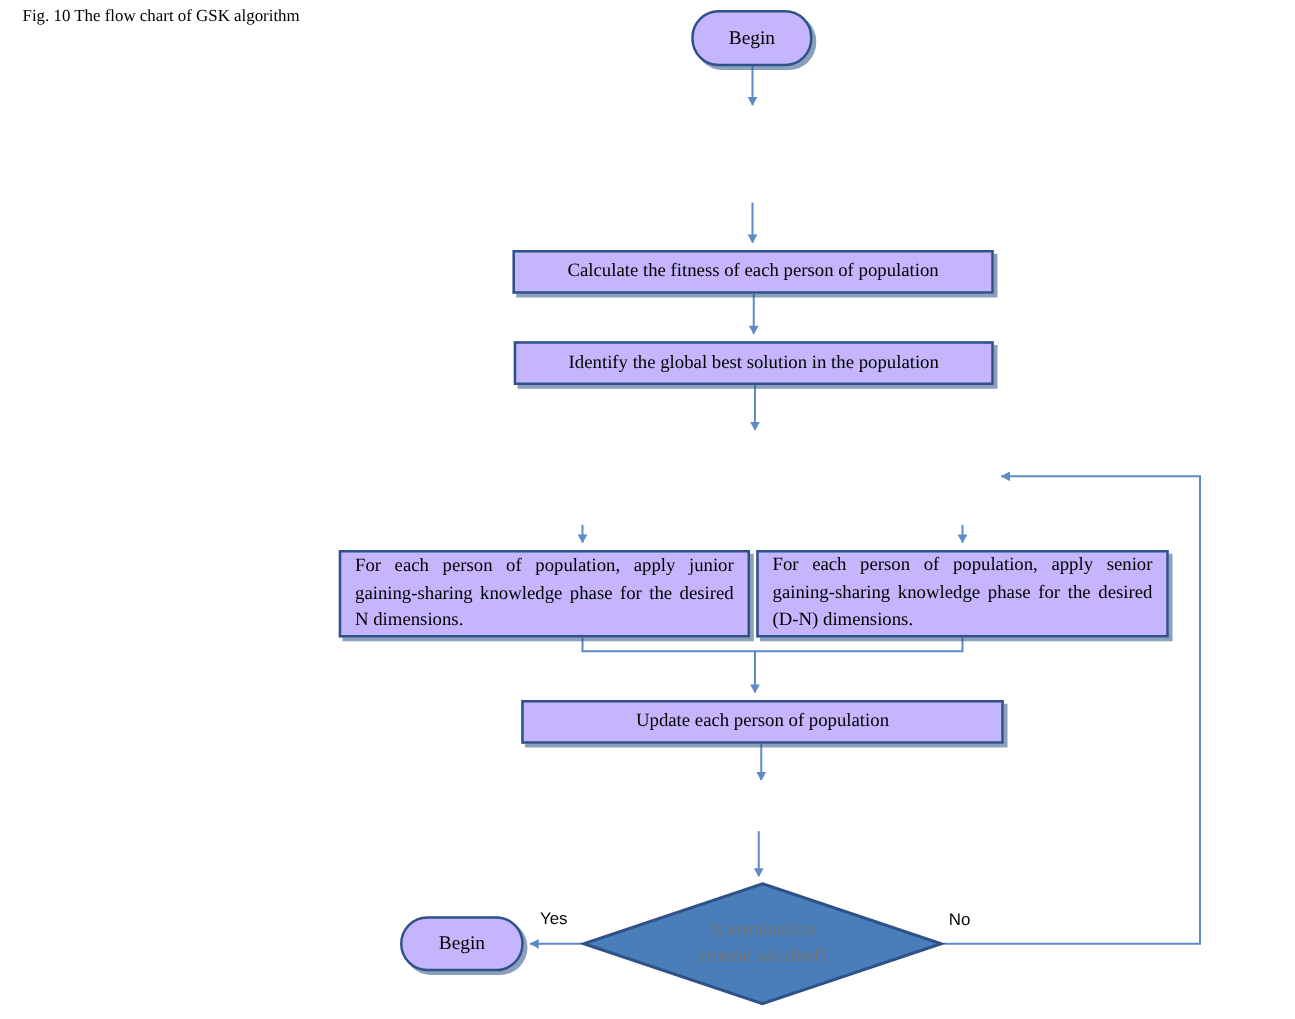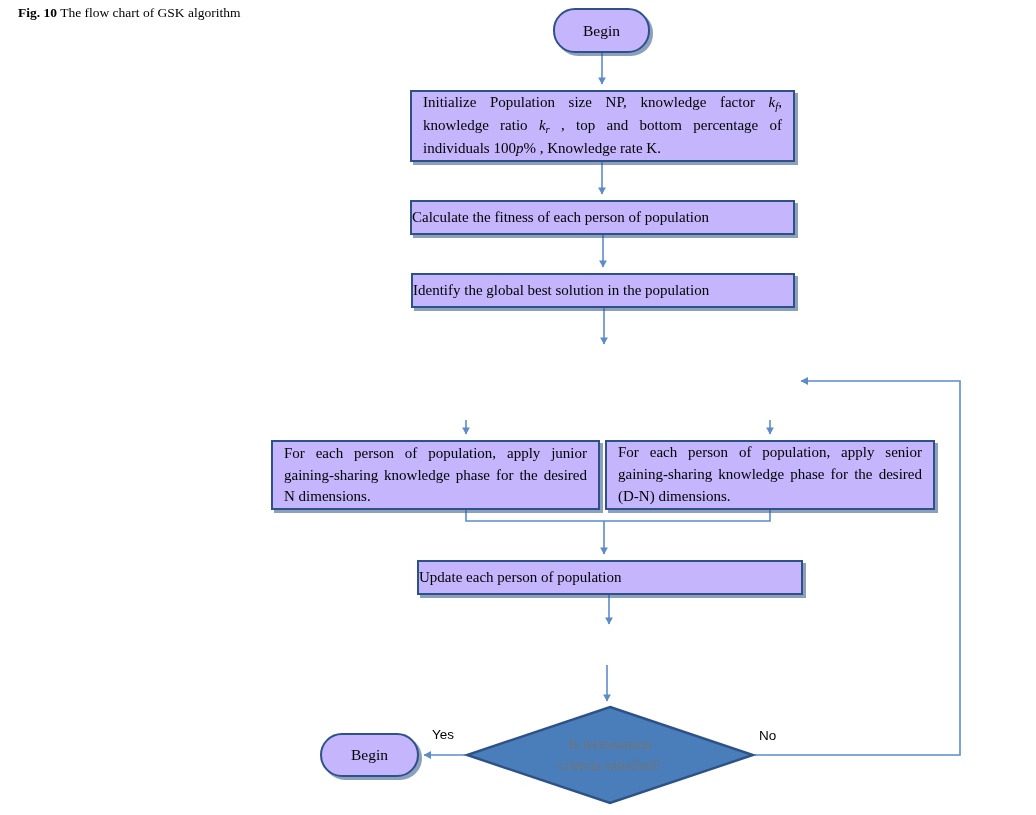--- a/index.html
+++ b/index.html
@@ -22,21 +22,21 @@
     position: absolute;
     left: 18px;
     top: 4px;
     width: 250px;
     font-family: "Liberation Serif", "DejaVu Serif", serif;
     font-size: 13.5px;
     line-height: 1.35;
     color: #000000;
   }
   .caption .fignum {
-    font-weight: bold;
+    font-weight: normal;
   }
 
   
   .node {
     position: absolute;
     box-sizing: border-box;
     background: #c4b5fd;
     border: 2px solid #2E5288;
     color: #000000;
     font-family: "Liberation Serif", "DejaVu Serif", serif;
@@ -44,20 +44,21 @@
   }
 
   
   .proc {
     display: flex;
     align-items: center;
     font-size: 15px;
   }
   .proc.center {
     justify-content: center;
+    text-align: center;
   }
   .proc .ptext {
     display: block;
     width: 100%;
   }
   .proc.just .ptext {
     text-align: justify;
     text-align-last: left;
     padding: 0 11px;
     line-height: 1.45;
@@ -184,23 +185,20 @@
       <line x1="465" y1="755" x2="424" y2="755" marker-end="url(#arrowLeft)"></line>
 
       <path d="M 755,755 L 960,755 L 960,381 L 801,381" marker-end="url(#arrowLeft)"></path>
     </g>
   </svg>
 
   <div class="node terminal" style="left:553px; top:8px; width:97px; height:45px;">
     <span>Begin</span>
   </div>
 
-  <div class="node proc just" style="left:410px; top:90px; width:385px; height:72px;">
-    <span class="ptext">Initialize Population size NP, knowledge factor <span class="mi">k</span><span class="sub">f</span>, knowledge ratio <span class="mi">k</span><span class="sub">r</span> , top and bottom percentage of individuals 100<span class="mi">p</span>% , Knowledge rate K.</span>
-  </div>
 
   <div class="node proc center" style="left:410px; top:200px; width:385px; height:35px;">
     <span class="ptext">Calculate the fitness of each person of population</span>
   </div>
 
   <div class="node proc center" style="left:411px; top:273px; width:384px; height:35px;">
     <span class="ptext">Identify the global best solution in the population</span>
   </div>
 
 

